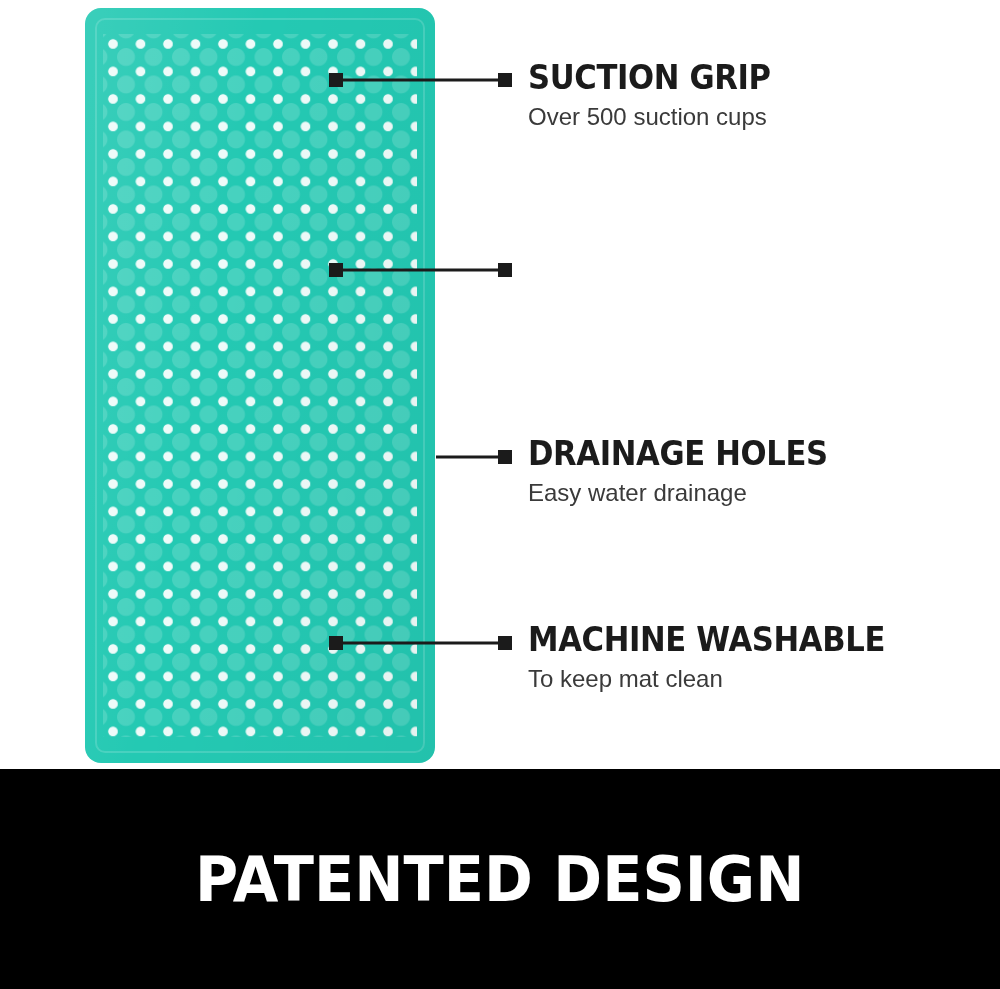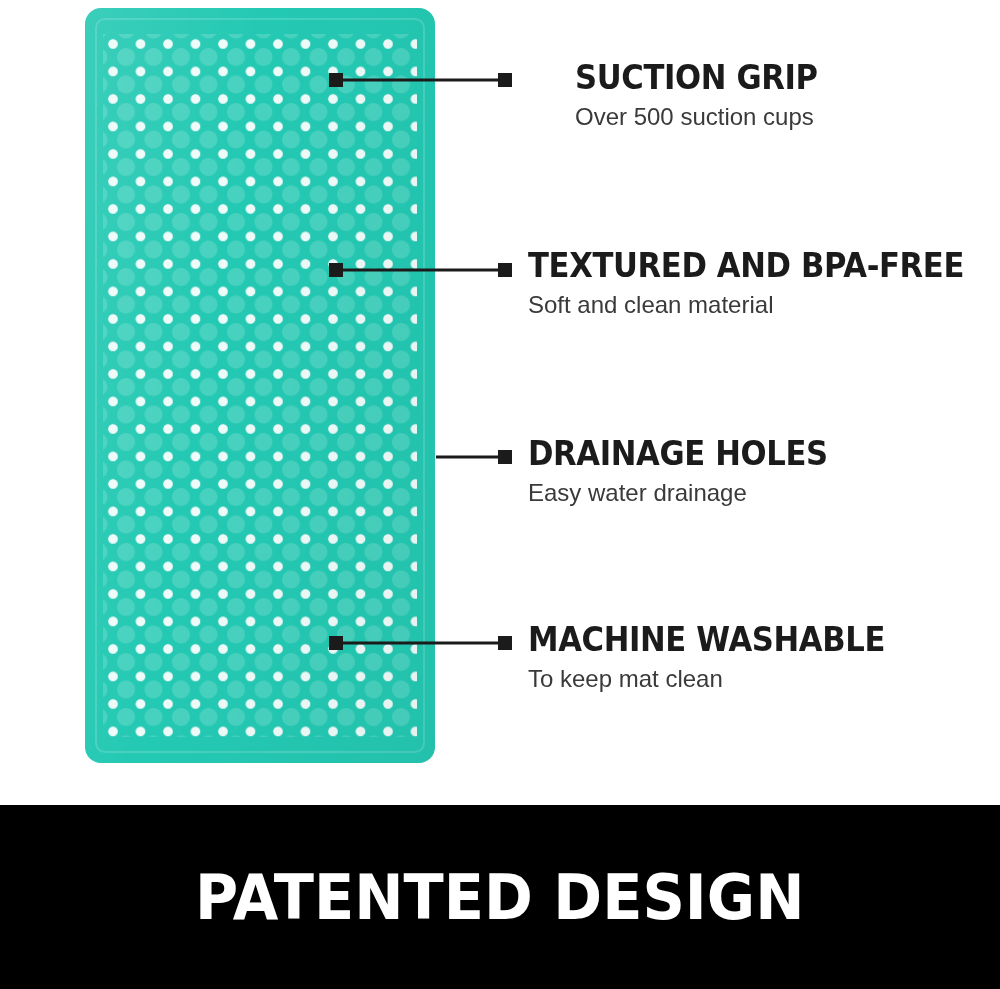--- a/index.html
+++ b/index.html
@@ -88,42 +88,42 @@
     white-space: nowrap;
   }
   .callout-sub {
     margin: 6px 0 0 0;
     font-family: "Liberation Sans", sans-serif;
     font-size: 24px;
     color: #3a3a3a;
     white-space: nowrap;
   }
 
-  #callout-1 { top: 58px; margin-left: 47px; }
+  #callout-1 { top: 58px; }
   #callout-2 { top: 246px; }
   #callout-3 { top: 434px; }
   #callout-4 { top: 620px; }
 
   
   #leader-lines {
     position: absolute;
     left: 0;
     top: 0;
     width: 1000px;
     height: 989px;
     pointer-events: none;
   }
 
   
   #bottom-banner {
     position: absolute;
     left: 0;
     bottom: 0;
     width: 1000px;
-    height: 184px;
+    height: 220px;
     background: #000000;
     display: flex;
     align-items: center;
     justify-content: center;
   }
   #banner-title {
     font-family: "DejaVu Sans", sans-serif;
     font-weight: bold;
     font-size: 62px;
     color: #ffffff;
@@ -169,24 +169,20 @@
       <rect x="329" y="636" width="14" height="14" fill="#1b1b1b"></rect>
       <rect x="498" y="636" width="14" height="14" fill="#1b1b1b"></rect>
     </g>
   </svg>
 
   <div class="callout" id="callout-1">
     <p class="callout-title">SUCTION GRIP</p>
     <p class="callout-sub">Over 500 suction cups</p>
   </div>
 
-  <div class="callout" id="callout-2">
-    <p class="callout-title">TEXTURED AND BPA-FREE</p>
-    <p class="callout-sub">Soft and clean material</p>
-  </div>
 
   <div class="callout" id="callout-3">
     <p class="callout-title">DRAINAGE HOLES</p>
     <p class="callout-sub">Easy water drainage</p>
   </div>
 
   <div class="callout" id="callout-4">
     <p class="callout-title">MACHINE WASHABLE</p>
     <p class="callout-sub">To keep mat clean</p>
   </div>

